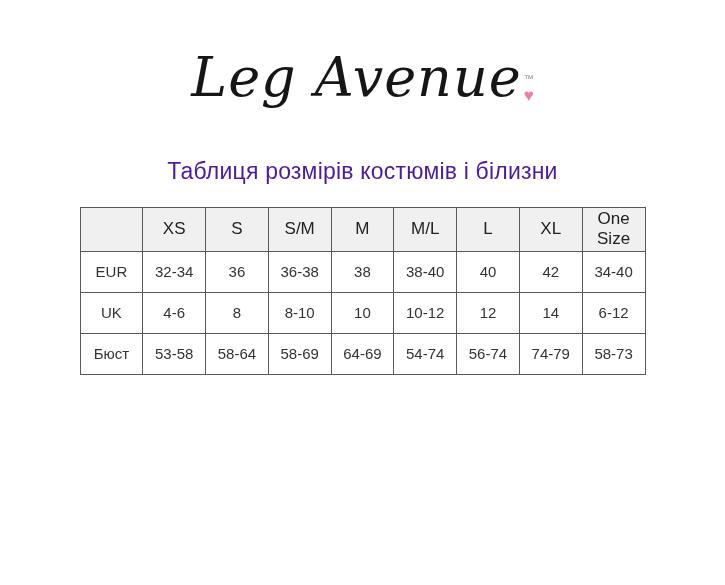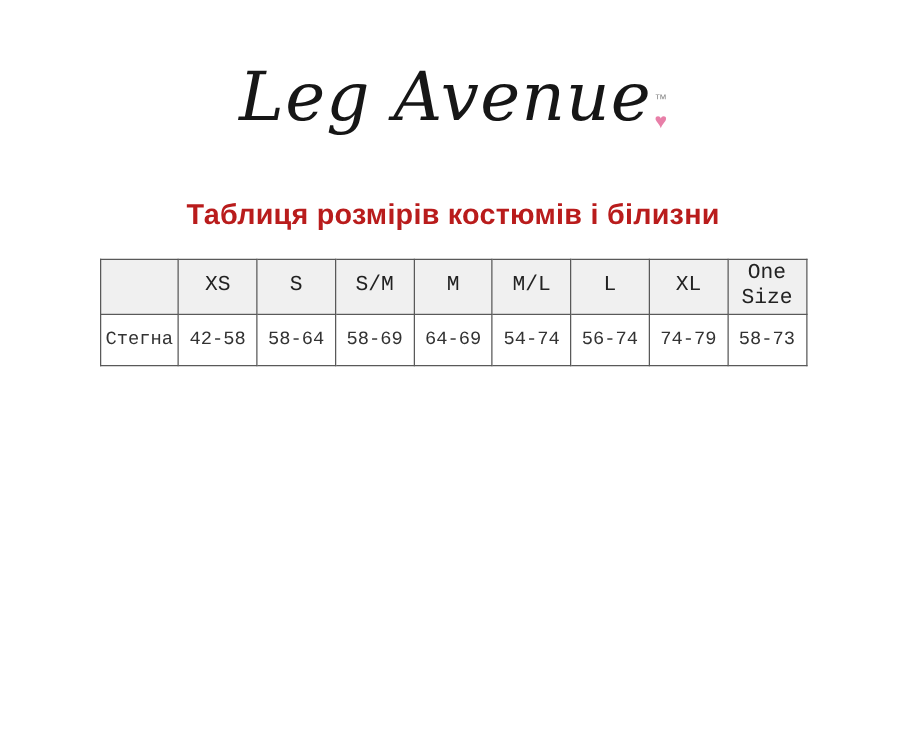--- a/index.html
+++ b/index.html
@@ -53,33 +53,32 @@
     font-size: 17px;
     color: #e87fa8;
     margin-top: 3px;
     font-style: normal;
   }
 
   
   .title {
     text-align: center;
     font-size: 23px;
-    font-weight: 700;
-    color: #b91c1c;
+    font-weight: 400;
+    color: #4c1d95;
     margin: 34px 0 22px 0;
     letter-spacing: 0.2px;
   }
 
   
   table.size-chart {
     width: 566px;
     margin: 0 auto;
     border-collapse: collapse;
     table-layout: fixed;
-    font-family: Liberation Mono, monospace;
   }
   table.size-chart th,
   table.size-chart td {
     border: 1px solid #595959;
     text-align: center;
     vertical-align: middle;
     height: 41px;
     padding: 1px 3px;
     font-weight: 400;
     line-height: 1.2;
@@ -120,22 +119,44 @@
           <th>S/M</th>
           <th>M</th>
           <th>M/L</th>
           <th>L</th>
           <th>XL</th>
           <th>One Size</th>
         </tr>
       </thead>
     <tbody>
         <tr>
-          <th>Стегна</th>
-          <td>42-58</td>
+          <th>EUR</th>
+          <td>32-34</td>
+          <td>36</td>
+          <td>36-38</td>
+          <td>38</td>
+          <td>38-40</td>
+          <td>40</td>
+          <td>42</td>
+          <td>34-40</td>
+        </tr>
+        <tr>
+          <th>UK</th>
+          <td>4-6</td>
+          <td>8</td>
+          <td>8-10</td>
+          <td>10</td>
+          <td>10-12</td>
+          <td>12</td>
+          <td>14</td>
+          <td>6-12</td>
+        </tr>
+        <tr>
+          <th>Бюст</th>
+          <td>53-58</td>
           <td>58-64</td>
           <td>58-69</td>
           <td>64-69</td>
           <td>54-74</td>
           <td>56-74</td>
           <td>74-79</td>
           <td>58-73</td>
         </tr>
       </tbody>
   </table>

